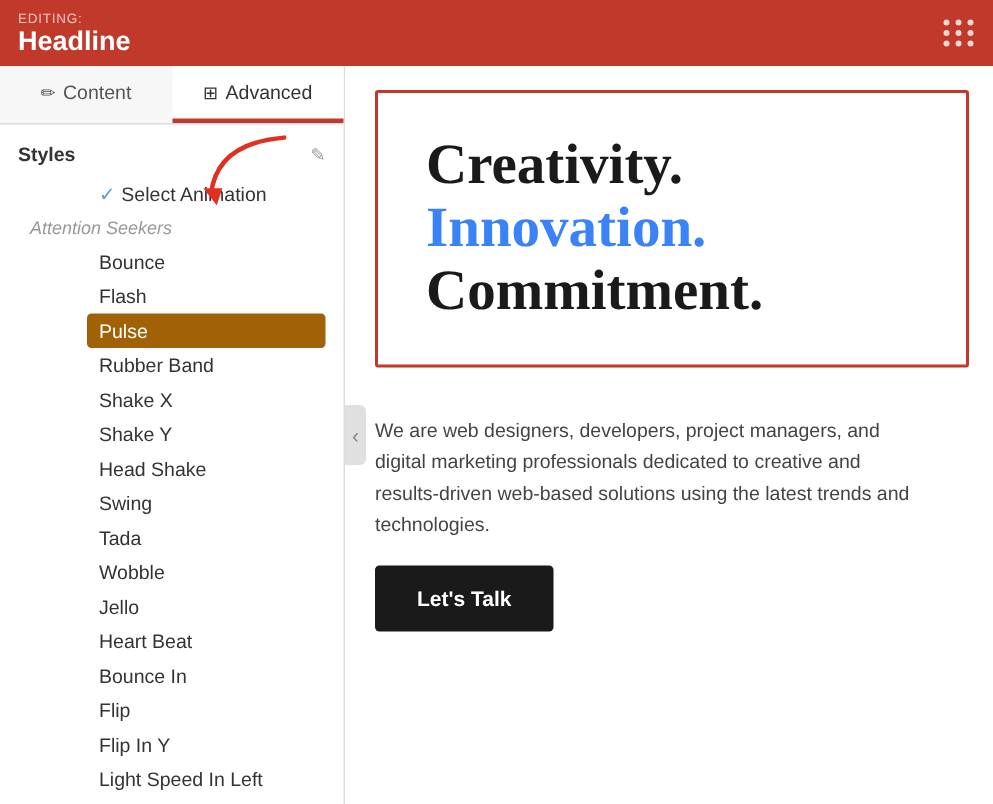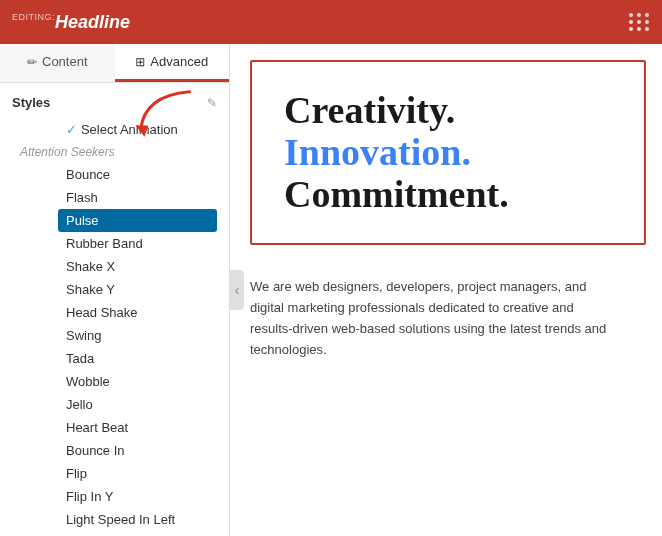--- a/index.html
+++ b/index.html
@@ -18,33 +18,32 @@
       background: #c0392b;
       padding: 6px 12px 6px 12px;
       display: flex;
       align-items: center;
       justify-content: space-between;
       height: 44px;
       flex-shrink: 0;
     }
     .top-bar-left {
       display: flex;
-      flex-direction: row;
+      flex-direction: column;
     }
     .editing-label {
       font-size: 9px;
       color: rgba(255,255,255,0.7);
       text-transform: uppercase;
       letter-spacing: 0.5px;
     }
     .headline-title {
       font-size: 18px;
       font-weight: 700;
       color: #fff;
-      font-style: italic;
     }
     .dots-icon {
       display: grid;
       grid-template-columns: repeat(3,5px);
       gap: 3px;
     }
     .dots-icon span {
       width: 4px;
       height: 4px;
       background: rgba(255,255,255,0.8);
@@ -143,21 +142,21 @@
     }
     .list-item {
       padding: 4px 8px;
       cursor: pointer;
       color: #333;
       border-radius: 2px;
       white-space: nowrap;
       margin-left: 46px;
     }
     .list-item.selected {
-      background: #0369a1;
+      background: #a16207;
       color: #fff;
       border-radius: 3px;
     }
     .list-item.checkmark {
       display: flex;
       align-items: center;
       gap: 4px;
       font-weight: 500;
     }
     .list-item.checkmark::before {
@@ -326,15 +325,16 @@
     <div class="hero-content">
       <div class="hero-title">
         <span>Creativity.</span><br>
         <span class="accent">Innovation.</span><br>
         <span>Commitment.</span>
       </div>
     </div>
 
     <p class="hero-description">We are web designers, developers, project managers, and digital marketing professionals dedicated to creative and results-driven web-based solutions using the latest trends and technologies.</p>
 
+    <div class="cta-button">Let's Talk</div>
   </div>
 
 </div>
 
 </body></html>

